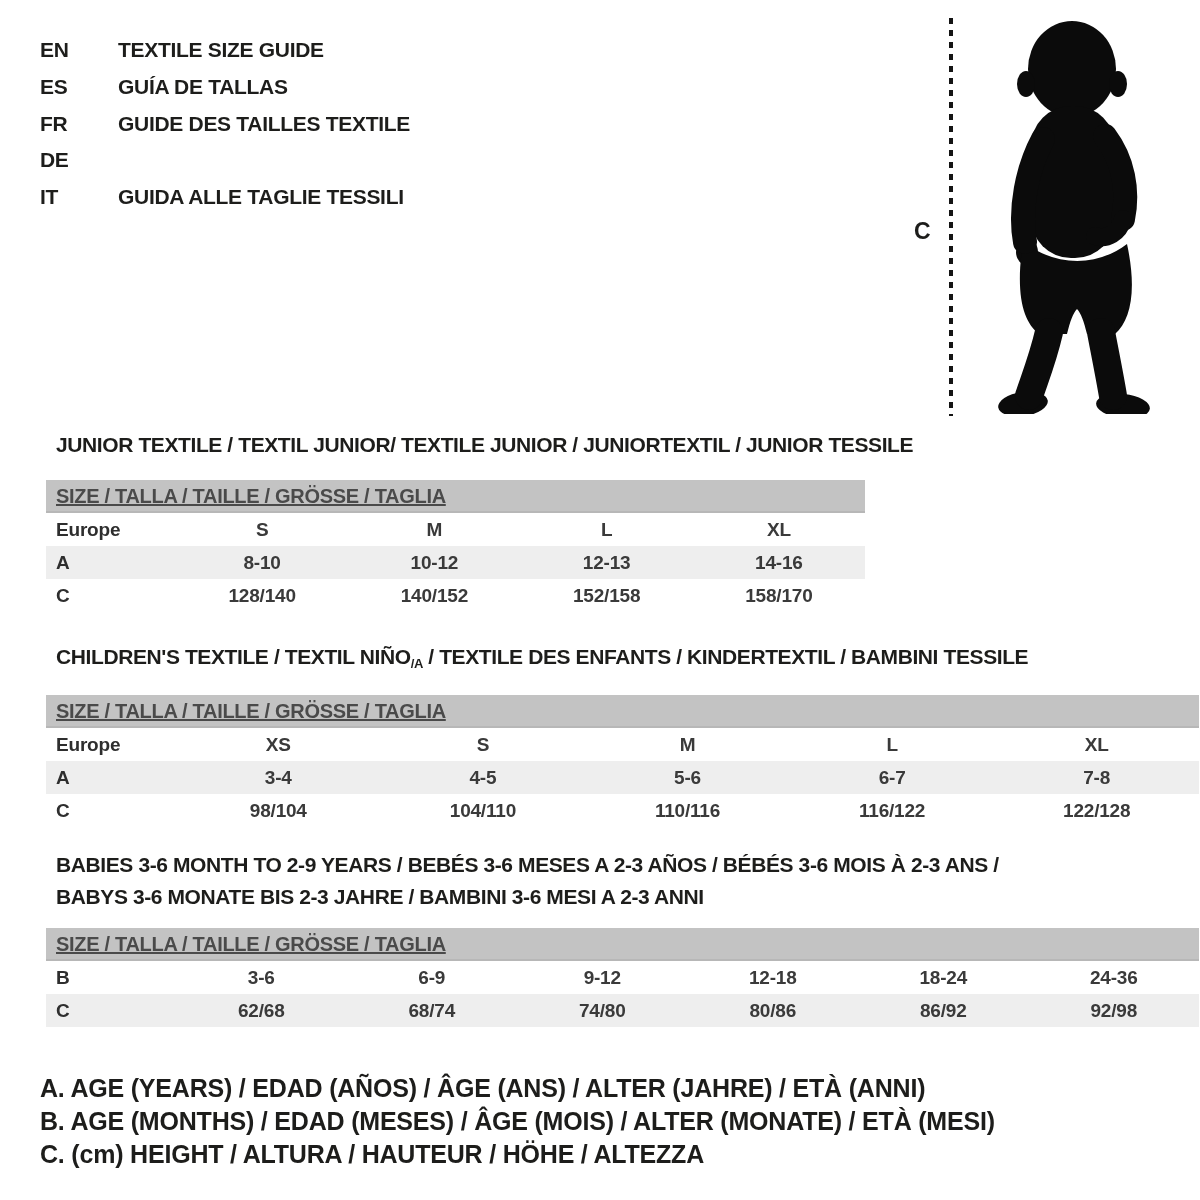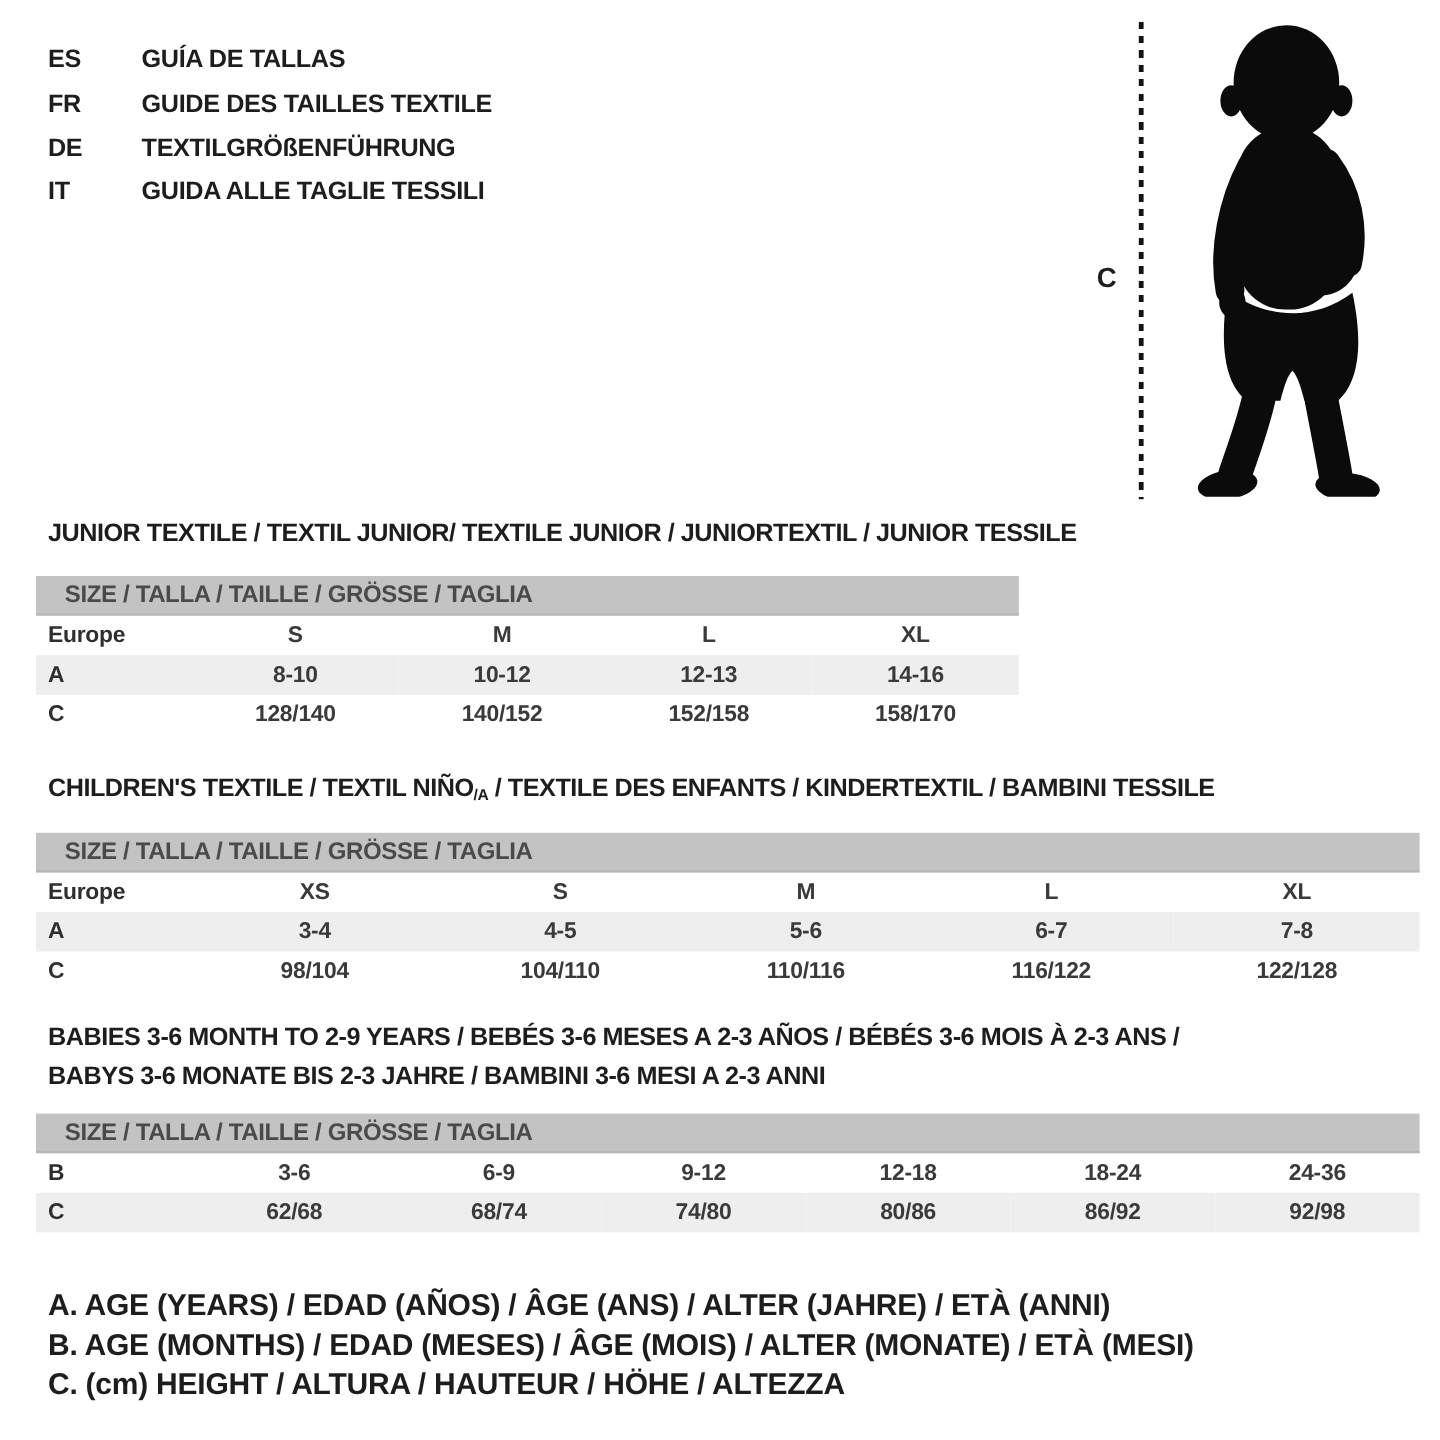--- a/index.html
+++ b/index.html
@@ -22,32 +22,33 @@
     position: absolute; left: 949px; top: 18px; width: 4px; height: 398px;
     background: repeating-linear-gradient(to bottom, #141414 0 6px, transparent 6px 12px);
   }
   .measure-label {
     position: absolute; left: 914px; top: 218px;
     font-size: 23px; font-weight: 700;
   }
   .silhouette { position: absolute; left: 986px; top: 14px; width: 172px; height: 400px; }
 
   
-  .section { position: absolute; left: 30px; }
+  .section { position: absolute; left: 46px; }
   .section-heading {
     font-size: 21px; font-weight: 700; letter-spacing: -0.4px;
     line-height: 24px; white-space: nowrap; color: #1d1d1b; padding-left: 10px;
   }
   .section-heading .sub { font-size: 13px; vertical-align: -4px; }
   .two-line .section-heading { line-height: 32px; }
 
   .size-bar {
     background: #c3c3c3; color: #4a4a4a; height: 33px; line-height: 33px;
-    font-size: 20px; font-weight: 700; letter-spacing: -0.3px; padding-left: 24px;
+    font-size: 20px; font-weight: 700; letter-spacing: -0.3px; padding-left: 10px;
     border-bottom: 2px solid #b7b7b7;
+    text-decoration: underline;
   }
   .size-table { width: 100%; border-collapse: collapse; table-layout: fixed; }
   .size-table td {
     height: 33px; font-size: 19px; font-weight: 700; color: #3a3a3a;
     text-align: center; letter-spacing: -0.2px; vertical-align: middle;
   }
   .size-table td.row-label { text-align: left; padding-left: 10px; color: #2e2e2e; }
   .size-table tr.stripe { background: #eeeeee; }
   .label-col { width: 130px; }
 
@@ -62,30 +63,33 @@
   .legend { position: absolute; left: 40px; top: 1072px; }
   .legend-line { font-size: 25px; font-weight: 700; line-height: 33px; letter-spacing: -0.2px; white-space: nowrap; }
 </style>
 </head>
 <body>
 
 <div id="canvas">
 
   <div class="lang-block">
     <div class="lang-row">
+      <span class="lang-code">EN</span>
+      <span class="lang-title">TEXTILE SIZE GUIDE</span>
+    </div>
+    <div class="lang-row">
       <span class="lang-code">ES</span>
       <span class="lang-title">GUÍA DE TALLAS</span>
     </div>
     <div class="lang-row">
       <span class="lang-code">FR</span>
       <span class="lang-title">GUIDE DES TAILLES TEXTILE</span>
     </div>
     <div class="lang-row">
       <span class="lang-code">DE</span>
-      <span class="lang-title">TEXTILGRÖßENFÜHRUNG</span>
     </div>
     <div class="lang-row">
       <span class="lang-code">IT</span>
       <span class="lang-title">GUIDA ALLE TAGLIE TESSILI</span>
     </div>
   </div>
 
   <div class="measure-line"></div>
   <div class="measure-label">C</div>
   <svg class="silhouette" viewBox="0 0 170 400" xmlns="http://www.w3.org/2000/svg" aria-hidden="true">

